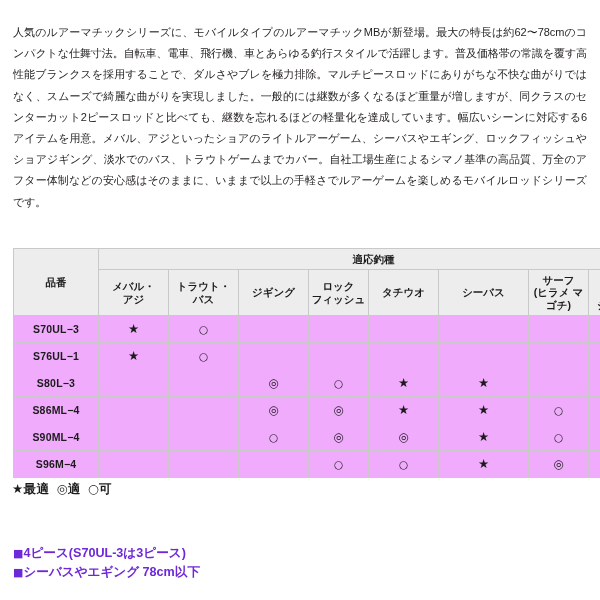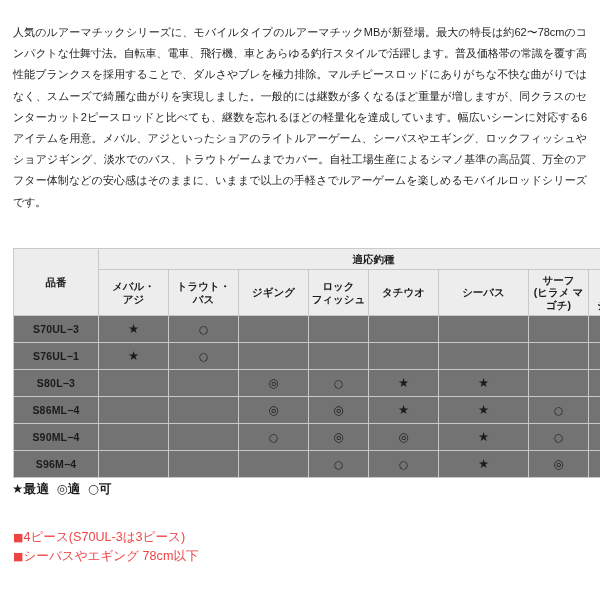--- a/index.html
+++ b/index.html
@@ -75,21 +75,21 @@
     width: 85px;
     height: 65px;
     font-size: 11.5px;
   }
   th.cat-head {
     height: 45px;
     padding: 2px 1px;
   }
   table.compat tbody td {
     height: 26px;
-    background: #737373;
+    background: #f0abfc;
     font-size: 10.5px;
   }
   td.model-cell {
     font-size: 10.8px;
     font-weight: bold;
     color: #1b1b1b;
     letter-spacing: 0.2px;
   }
   td.mark-cell {
     font-size: 12px;
@@ -127,24 +127,25 @@
   }
   .legend .lg-item { margin-right: 7px; font-weight: bold; }
   .legend .lg-sym {
     font-family: "DejaVu Sans", sans-serif;
   }
 
   
   .notes {
     position: absolute;
     left: 13px;
-    top: 528px;
+    top: 544px;
     font-size: 12.6px;
     line-height: 19px;
-    color: #ef4444;
+    color: #6d28d9;
+    font-weight: bold;
   }
   .notes .note-line { white-space: nowrap; }
   .notes .bullet {
     font-family: "DejaVu Sans", sans-serif;
     font-size: 11px;
     margin-right: 0px;
   }
 </style>
 </head>
 <body>

